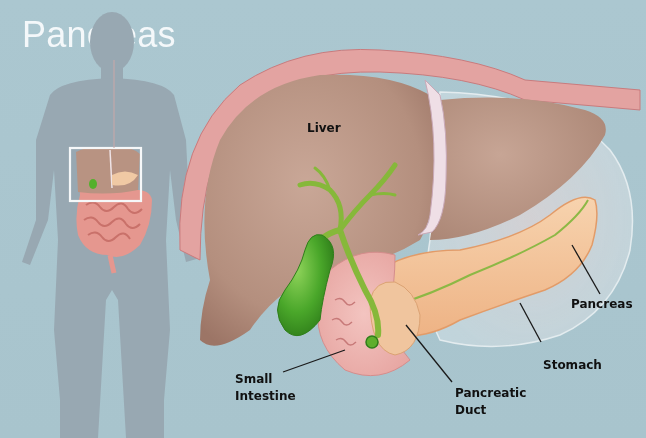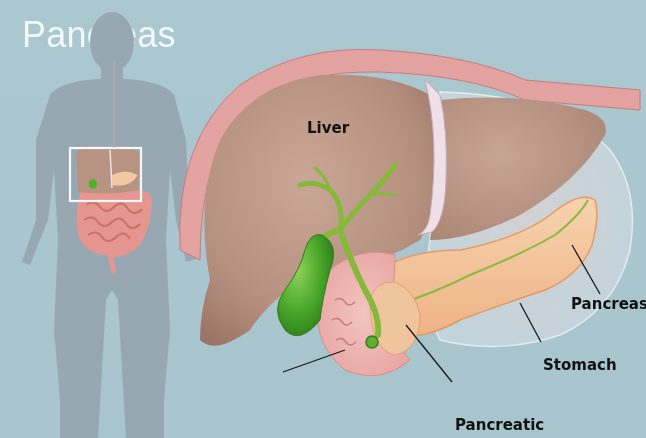--- a/index.html
+++ b/index.html
@@ -1,20 +1,20 @@
 <!DOCTYPE html>
 <html><head>
 <meta charset="utf-8">
 <style>
   html, body { margin: 0; padding: 0; }
   body { width: 646px; height: 438px; overflow: hidden; background: #a9c5ce; font-family: "Liberation Sans", sans-serif; }
   .stage { position: relative; width: 646px; height: 438px; background: linear-gradient(180deg, #abc7d0 0%, #a8c4cd 100%); }
   .title { position: absolute; left: 22px; top: 14px; font-size: 36px; color: #f4f8fa; font-weight: 300; letter-spacing: 0.2px; font-family: "Liberation Sans", "DejaVu Sans", sans-serif; }
   svg.art { position: absolute; left: 0; top: 0; }
-  .label { position: absolute; font-family: "DejaVu Sans", sans-serif; font-weight: bold; font-size: 15px; color: #111; line-height: 17px; }
+  .label { position: absolute; font-family: "DejaVu Sans", sans-serif; font-weight: bold; font-size: 12px; color: #111; line-height: 17px; }
 </style>
 </head>
 <body>
 
 <div class="stage">
   <div class="title">Pancreas</div>
 
   <svg class="art" width="646" height="438" viewBox="0 0 646 438">
     <defs>
       <radialGradient id="liverG" cx="0.45" cy="0.4" r="0.7">
@@ -99,16 +99,21 @@
       <line x1="283" y1="372" x2="345" y2="350"></line>
       <line x1="406" y1="325" x2="452" y2="382"></line>
       <line x1="520" y1="303" x2="541" y2="342"></line>
       <line x1="572" y1="245" x2="600" y2="294"></line>
     </g>
   </svg>
 
   <div class="label" style="left:307px; top:120px;">Liver</div>
   <div class="label" style="left:571px; top:296px;">Pancreas</div>
   <div class="label" style="left:543px; top:344px;margin-top:13px;">Stomach</div>
-  <div class="label" style="left:455px; top:385px;margin-top:32px;">
+  <div class="label" style="left:235px; top:371px;">
+    <div>Small</div>
+    <div>Intestine</div>
+  </div>
+  <div class="label" style="left:455px; top:385px;">
     <div>Pancreatic</div>
+    <div>Duct</div>
   </div>
 </div>
 
 </body></html>

